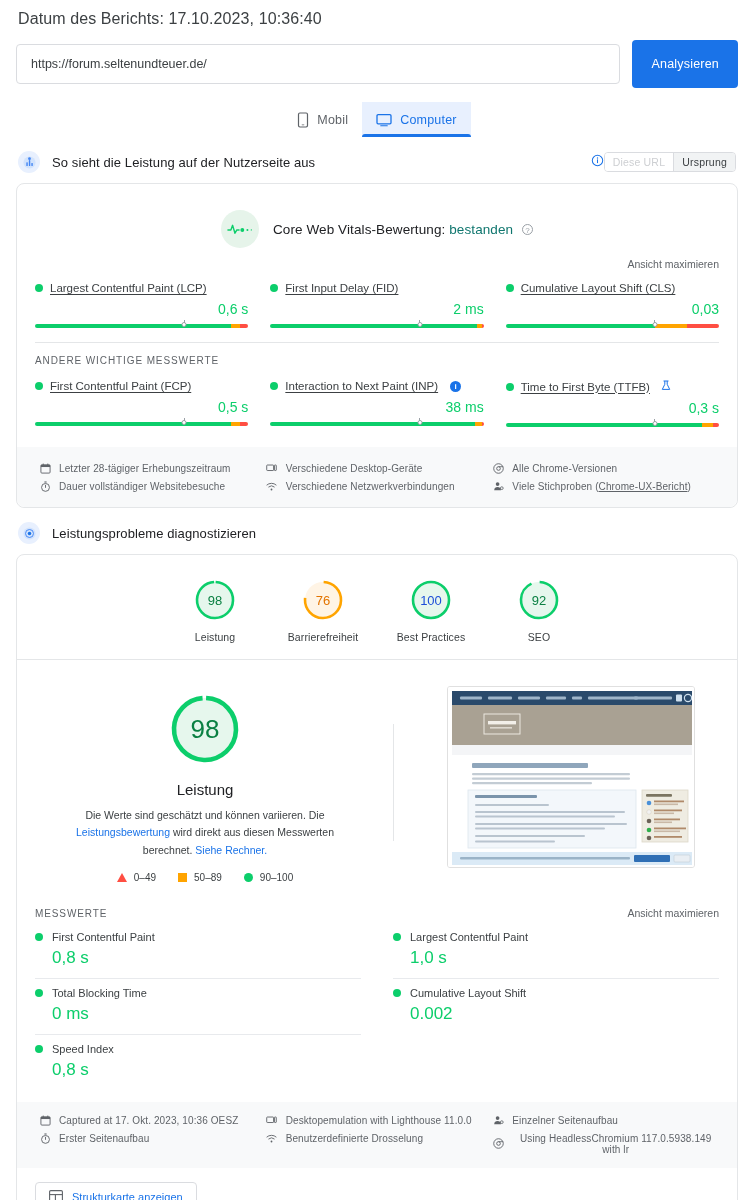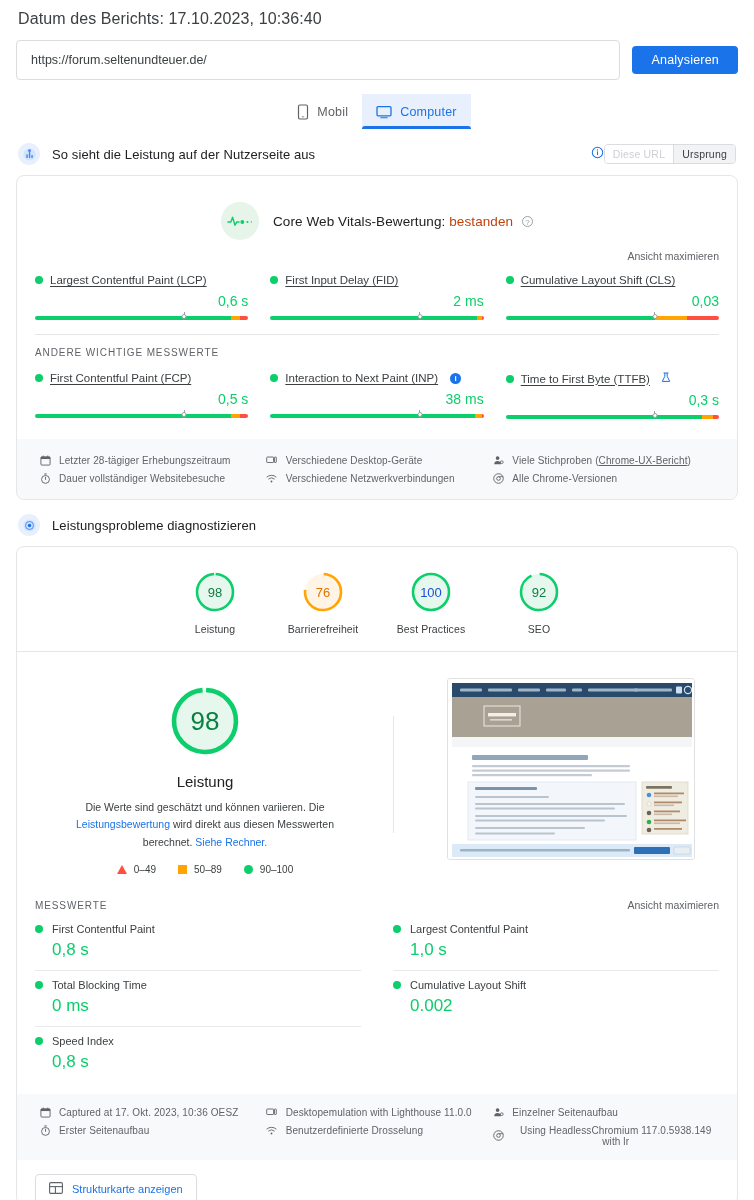--- a/index.html
+++ b/index.html
@@ -19,21 +19,21 @@
     padding: 10px 2px 12px 2px;
   }
   .url-row { display: flex; align-items: center; gap: 12px; border-radius: 6px; }
   .url-input {
     flex: 1; height: 40px; border: 1px solid #dadce0; border-radius: 4px;
     display: flex; align-items: center; padding: 0 14px;
     font-size: 12.5px; color: #3c4043; background: #fff;
   }
   .analyze-btn {
     background: #1a73e8; color: #fff; border: none; border-radius: 4px;
-    height: 28px; padding: 2px 19px; font-size: 12.5px; font-weight: 500;
+    height: 48px; padding: 2px 19px; font-size: 12.5px; font-weight: 500;
     font-family: "Liberation Sans", sans-serif; cursor: pointer; letter-spacing: .2px;
   }
 
   
   .tabs { display: flex; justify-content: center; margin-top: 14px; }
   .tab {
     display: flex; align-items: center; gap: 8px;
     padding: 10px 14px 9px 14px; font-size: 12.5px; color: #5f6368;
     cursor: pointer; position: relative; letter-spacing: .2px;
   }
@@ -73,21 +73,21 @@
   
   .cwv-head {
     display: flex; align-items: center; justify-content: center;
     gap: 14px; padding: 26px 0 2px 0;
   }
   .pulse-circle {
     width: 38px; height: 38px; border-radius: 50%; background: #e6f4ea;
     display: flex; align-items: center; justify-content: center;
   }
   .cwv-title { font-size: 13.5px; color: #202124; letter-spacing: .1px; }
-  .cwv-title .pass { color: #c2410c; }
+  .cwv-title .pass { color: #0f766e; }
   .q-mark {
     display: inline-block; width: 11px; height: 11px; line-height: 11px;
     border: 1px solid #9aa0a6; border-radius: 50%; color: #9aa0a6;
     font-size: 8px; text-align: center; vertical-align: 1px; margin-left: 5px;
   }
   .maximize {
     text-align: right; font-size: 10.5px; color: #5f6368;
     padding: 8px 18px 0 0; cursor: pointer;
   }
 
@@ -432,36 +432,36 @@
                 <circle cx="6" cy="9.3" r="1" fill="#5f6368"></circle>
               </svg>
           </span>
           <span>Verschiedene Netzwerkverbindungen</span>
         </div>
       </div>
       <div class="footcol">
         <div class="footitem">
           <span class="footicon">
             <svg width="11" height="11" viewBox="0 0 12 12">
+                <circle cx="6" cy="6" r="5.2" fill="none" stroke="#5f6368" stroke-width="1"></circle>
+                <circle cx="6" cy="6" r="2" fill="none" stroke="#5f6368" stroke-width="1"></circle>
+                <path d="M6 4 H11" stroke="#5f6368" stroke-width=".9"></path>
+              </svg>
+          </span>
+          <span>Alle Chrome-Versionen</span>
+        </div>
+        <div class="footitem">
+          <span class="footicon">
+            <svg width="11" height="11" viewBox="0 0 12 12">
                 <circle cx="5" cy="3.4" r="2" fill="#5f6368"></circle>
                 <path d="M1.3 10 c0-2.2 1.7-3.5 3.7-3.5 s3.7 1.3 3.7 3.5z" fill="#5f6368"></path>
                 <circle cx="9.6" cy="7.8" r="1.5" fill="none" stroke="#5f6368" stroke-width=".9"></circle>
               </svg>
           </span>
           <span>Viele Stichproben (<a href="#">Chrome-UX-Bericht</a>)</span>
-        </div>
-        <div class="footitem">
-          <span class="footicon">
-            <svg width="11" height="11" viewBox="0 0 12 12">
-                <circle cx="6" cy="6" r="5.2" fill="none" stroke="#5f6368" stroke-width="1"></circle>
-                <circle cx="6" cy="6" r="2" fill="none" stroke="#5f6368" stroke-width="1"></circle>
-                <path d="M6 4 H11" stroke="#5f6368" stroke-width=".9"></path>
-              </svg>
-          </span>
-          <span>Alle Chrome-Versionen</span>
         </div>
       </div>
     </div>
   </div>
 
   <div class="section-head">
     <span class="badge-icon">
       <svg width="13" height="13" viewBox="0 0 14 14">
           <circle cx="7" cy="7" r="6.5" fill="#d2e3fc"></circle>
           <circle cx="7" cy="7" r="4.3" fill="none" stroke="#4285f4" stroke-width="1"></circle>

